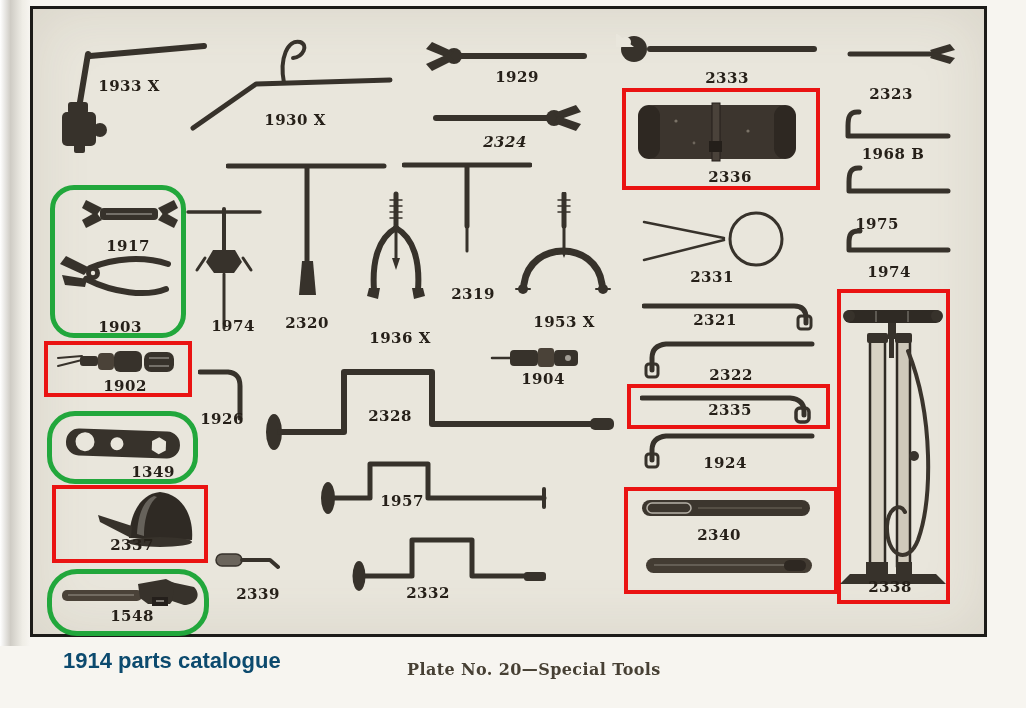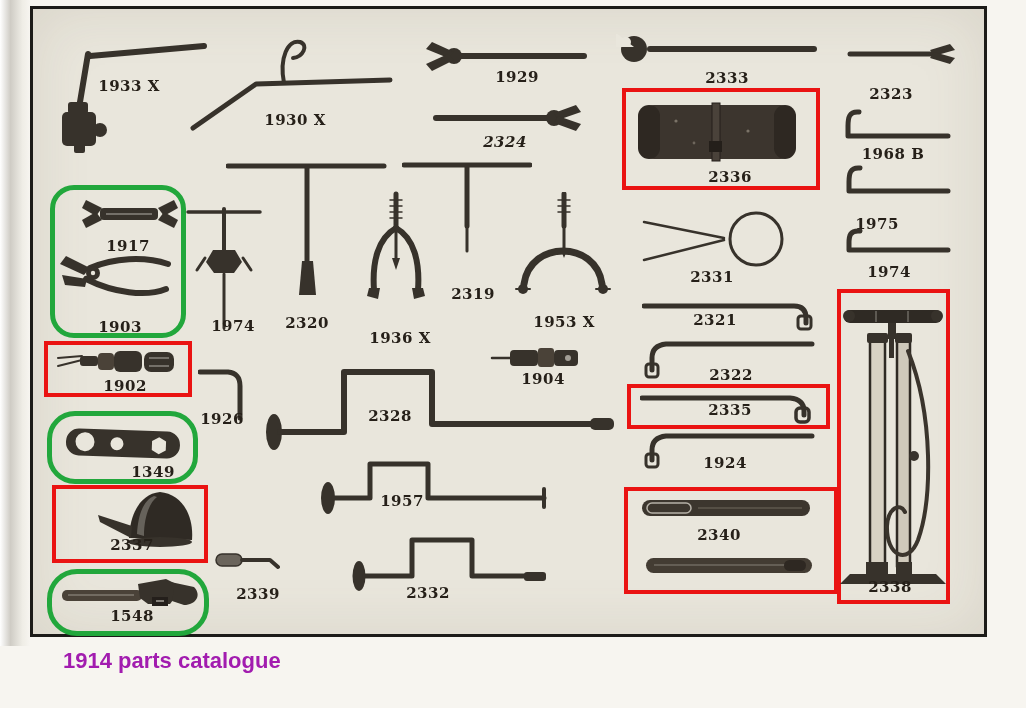--- a/index.html
+++ b/index.html
@@ -10,21 +10,21 @@
   .plate{position:absolute;left:30px;top:6px;width:951px;height:625px;background:#e9e6dc;
          border:3px solid #1c1b18;box-shadow:inset 0 0 60px rgba(120,108,86,.14);}
   .tool{position:absolute;}
   .tool svg{display:block;}
   .lbl{position:absolute;transform:translateX(-50%);font-weight:700;font-size:15px;
        color:#262019;letter-spacing:.5px;white-space:nowrap;}
   .box-red{position:absolute;border:4px solid #ea1312;box-sizing:border-box;}
   .box-green{position:absolute;border:5px solid #22a73c;border-radius:24px;box-sizing:border-box;}
   .plate-caption{position:absolute;font-weight:700;font-size:16px;color:#474034;
                  letter-spacing:.4px;font-family:"DejaVu Serif",serif;white-space:nowrap;}
-  .annotation{position:absolute;font-weight:700;font-size:22px;color:#a21caf;
+  .annotation{position:absolute;font-weight:700;font-size:22px;color:#0c4a6e;
               font-family:"Liberation Sans",sans-serif;white-space:nowrap;}
   svg .s{fill:none;stroke:#37322b;stroke-linecap:round;stroke-linejoin:round;}
   svg .f{fill:#37322b;stroke:none;}
   svg .p{fill:#e9e6dc;stroke:none;}
 </style>
 </head>
 <body>
 
 <div id="canvas">
 
@@ -382,15 +382,16 @@
       <rect class="f" x="55" y="37" width="17" height="10" rx="2"></rect>
       <path d="M68,55 C94,120 92,205 78,244 C68,270 46,260 47,230 C48,212 60,206 65,216" fill="none" stroke="#3a342c" stroke-width="4" stroke-linecap="round"></path>
       <circle class="f" cx="74" cy="160" r="5"></circle>
       <rect class="f" x="26" y="266" width="22" height="14"></rect>
       <rect class="f" x="56" y="266" width="16" height="14"></rect>
       <path class="f" d="M0,288 L106,288 L96,278 L10,278 Z"></path>
     </svg>
   </div>
   <div class="lbl" style="left:890px;top:578px;">2338</div>
 
+  <div class="plate-caption" style="left:407px;top:660px;">Plate No. 20—Special Tools</div>
   <div class="annotation" style="left:63px;top:648px;">1914 parts catalogue</div>
 
 </div>
 
 </body></html>

